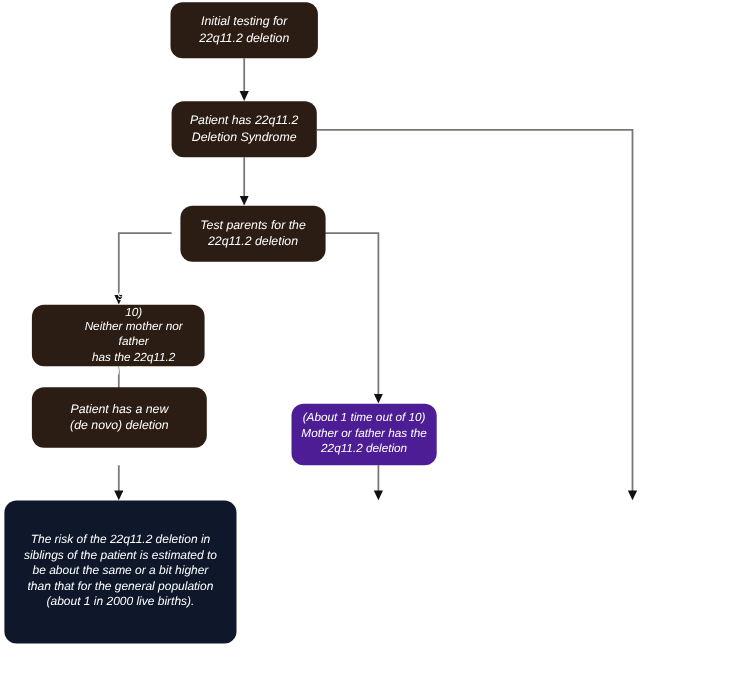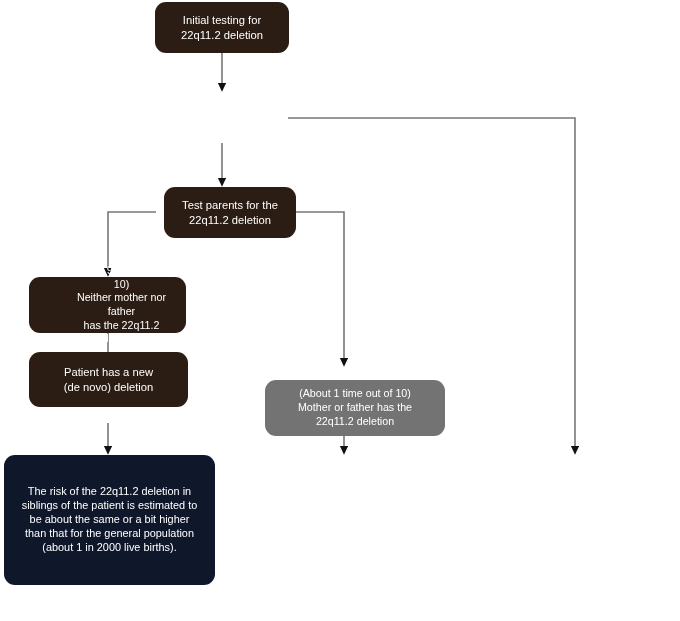--- a/index.html
+++ b/index.html
@@ -32,20 +32,21 @@
     box-sizing: border-box;
     background: #2b1d14;
     border-radius: 11px;
     color: #ffffff;
     display: flex;
     align-items: center;
     justify-content: flex-start;
     text-align: center;
     line-height: 1.28;
     padding: 4px 8px;
+    font-style: italic;
   }
   .node .node-label {
     display: block;
     white-space: pre-line;
     width: 100%;
   }
   .n-small { font-size: 11.2px; }
   .n-med   { font-size: 10.7px; }
   .n-big   { font-size: 10.9px; }
 </style>
@@ -92,38 +93,42 @@
     <g>
       <line x1="344" y1="423" x2="344" y2="447" stroke="#7a7672" stroke-width="1.6" marker-end="url(#arrowhead)"></line>
     </g>
   </svg>
 
   <div class="node n-small" id="node-initial-testing" style="left: 155px; top: 2px; width: 134px; height: 51px; background: rgb(43, 29, 20); color: rgb(255, 255, 255);">
     <span class="node-label">Initial testing for
 22q11.2 deletion</span>
   </div>
 
+  <div class="node n-small" id="node-patient-has-syndrome" style="left: 156px; top: 92px; width: 132px; height: 51px; background: rgb(43, 29, 20); color: rgb(255, 255, 255);">
+    <span class="node-label">Patient has 22q11.2
+Deletion Syndrome</span>
+  </div>
 
   <div class="node n-small" id="node-test-parents" style="left: 164px; top: 187px; width: 132px; height: 51px; background: rgb(43, 29, 20); color: rgb(255, 255, 255);">
     <span class="node-label">Test parents for the
 22q11.2 deletion</span>
   </div>
 
   <div class="node n-med" id="node-neither-parent" style="left: 29px; top: 277px; width: 157px; height: 56px; background: rgb(43, 29, 20); color: rgb(255, 255, 255); padding-left: 36px;">
     <span class="node-label">(About 9 times out of 10)
 Neither mother nor father
 has the 22q11.2 deletion</span>
   </div>
 
   <div class="node n-small" id="node-de-novo" style="left: 29px; top: 352px; width: 159px; height: 55px; background: rgb(43, 29, 20); color: rgb(255, 255, 255);">
     <span class="node-label">Patient has a new
 (de novo) deletion</span>
   </div>
 
-  <div class="node n-med" id="node-parent-has-deletion" style="left: 265px; top: 380px; width: 180px; height: 56px; background: #737373; color: rgb(255, 255, 255);">
+  <div class="node n-med" id="node-parent-has-deletion" style="left: 265px; top: 367px; width: 132px; height: 56px; background: #4c1d95; color: rgb(255, 255, 255);">
     <span class="node-label">(About 1 time out of 10)
 Mother or father has the
 22q11.2 deletion</span>
   </div>
 
   <div class="node n-big" id="node-sibling-risk-de-novo" style="left: 4px; top: 455px; width: 211px; height: 130px; background: #0f172a; color: rgb(255, 255, 255);">
     <span class="node-label">The risk of the 22q11.2 deletion in
 siblings of the patient is estimated to
 be about the same or a bit higher
 than that for the general population

